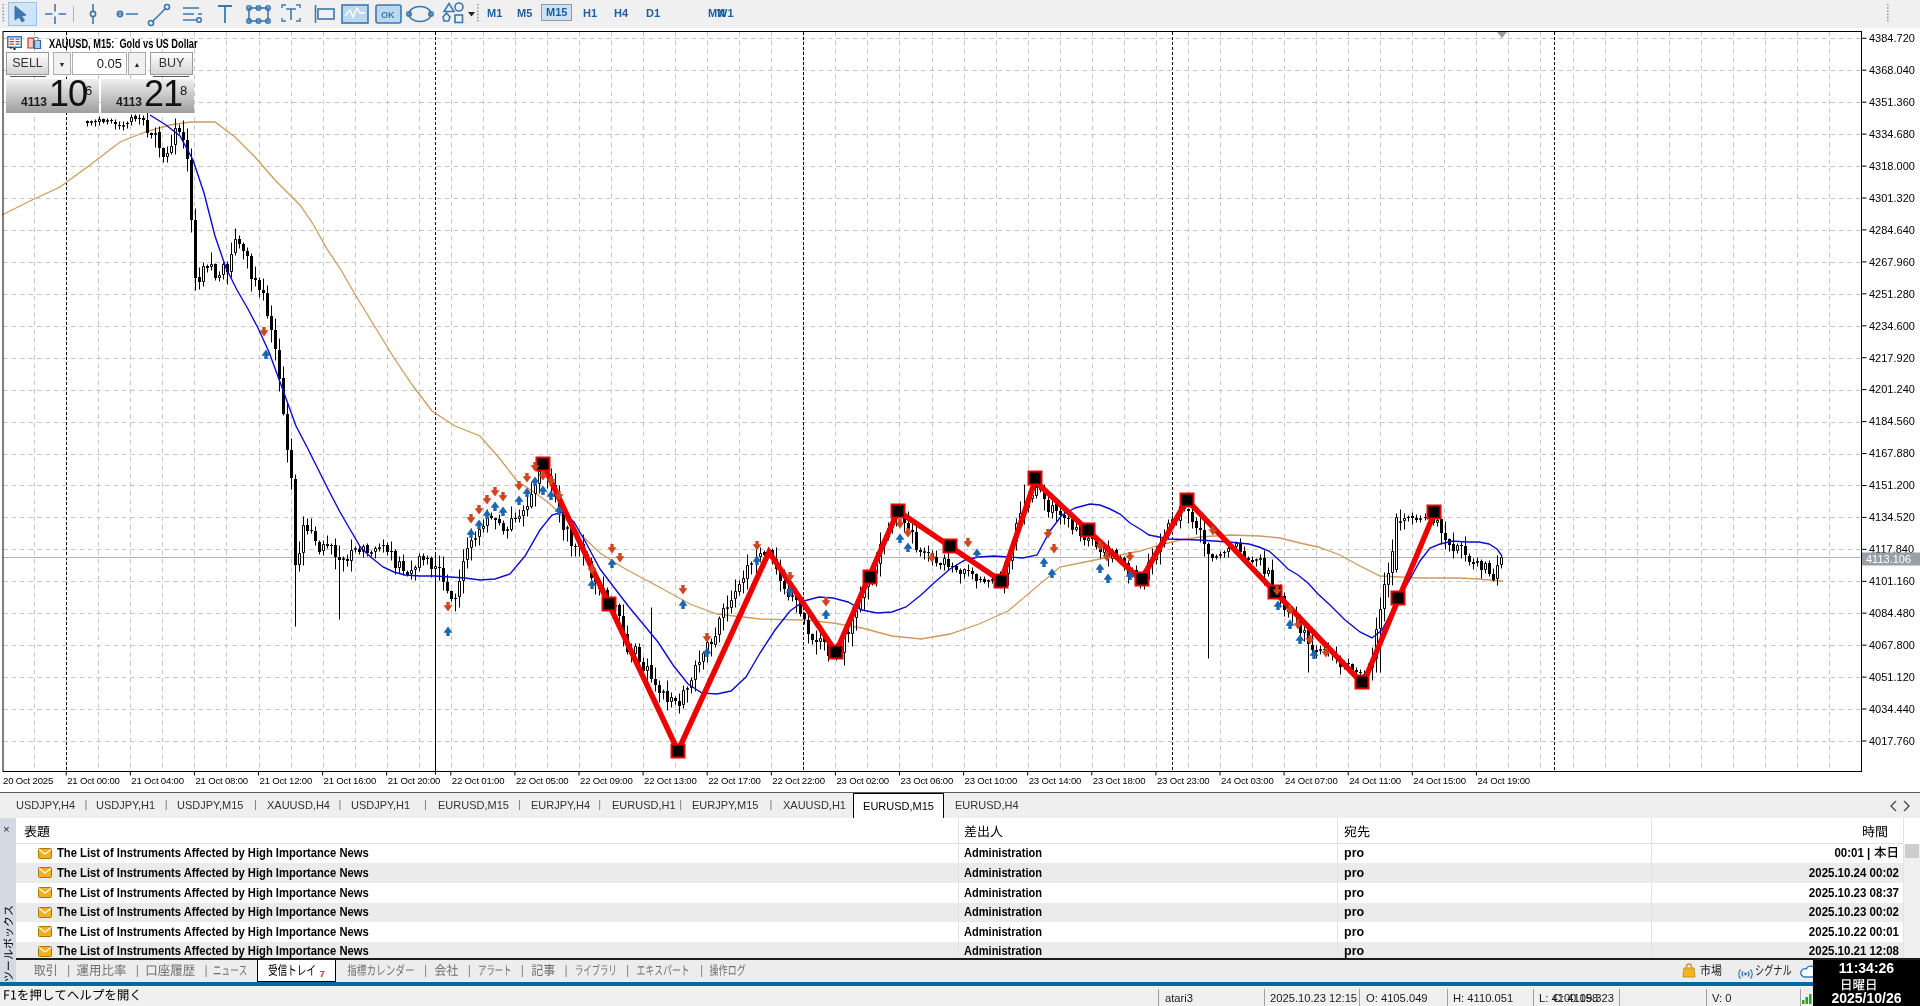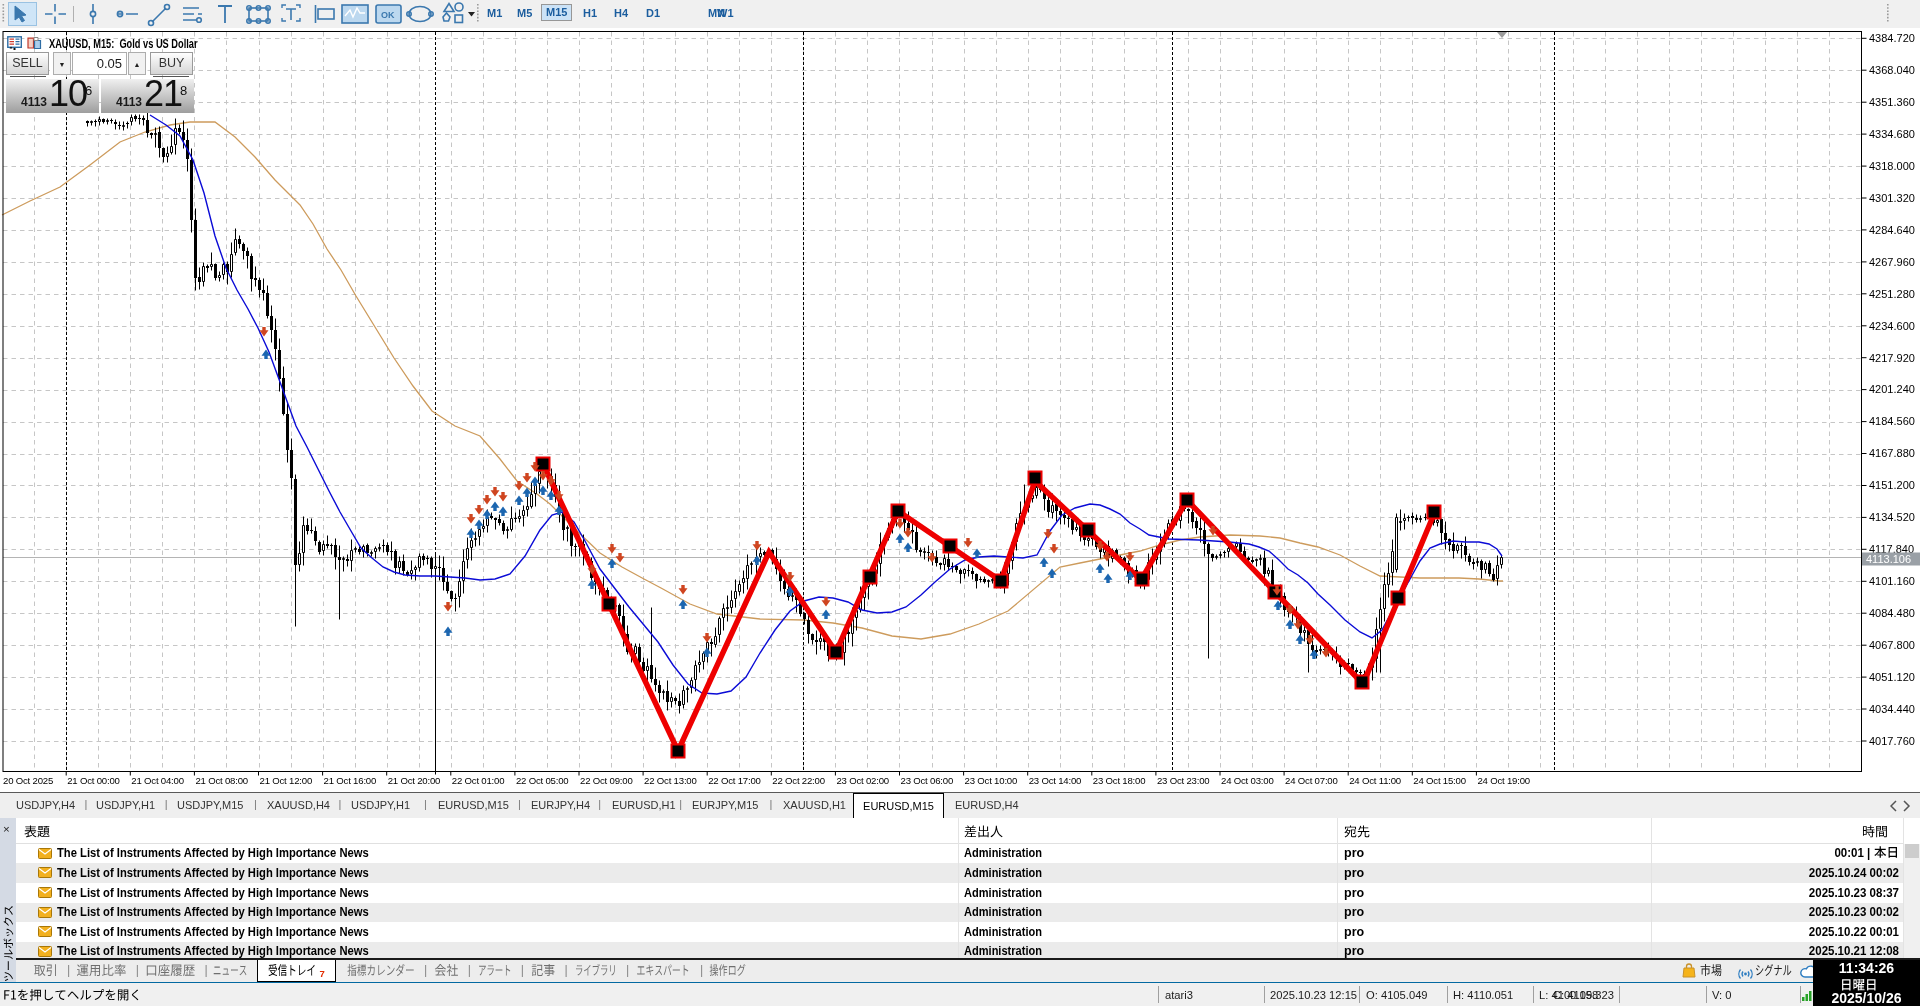--- a/index.html
+++ b/index.html
@@ -41,21 +41,21 @@
 .vline { position:absolute; top:0; width:1px; height:140px; background:#e3e3e3; }
 .sbar { position:absolute; left:1904px; top:25.8px; width:16px; height:114px; background:#f0f0f0; }
 .sthumb { position:absolute; left:1px; top:0px; width:14px; height:14px; background:#cdcdcd; }
 .btabs { position:absolute; left:16px; top:958px; width:1904px; height:24px; background:#ededed; border-top:2px solid #1a1a1a; }
 .bsep { position:absolute; top:3px; font-size:12.5px; color:#8a8a8a; }
 .btab-active { position:absolute; left:240.6px; top:0; width:79px; height:22px; background:#fff; border:1.5px solid #000; border-top:none; }
 .n7 { position:absolute; left:62px; top:8px; color:#e22c00; font-size:9.5px; font-weight:700; }
 .mkt { position:absolute; left:1666px; top:3px; }
 .sig { position:absolute; left:1721px; top:6px; }
 .cld { position:absolute; left:1784px; top:4px; }
-.sbr { position:absolute; left:0; top:982px; width:1920px; height:24px; background:#f0f0f0; border-top:1px solid #0369a1; }
+.sbr { position:absolute; left:0; top:982px; width:1920px; height:24px; background:#f0f0f0; border-top:4px solid #0369a1; }
 .sti { position:absolute; top:6px; font-size:11.2px; color:#1a1a1a; }
 .stsep { position:absolute; top:3px; width:1px; height:17px; background:#9f9f9f; }
 .clock { position:absolute; left:1813px; top:960px; width:107px; height:46px; background:#000; color:#fff; text-align:center; font-size:14px; font-weight:700; line-height:15.2px; padding-top:1px; z-index:50; }
 svg text { font-family:"Liberation Sans",sans-serif; }
 </style></head>
 <body>
 <div id="root">
 <div class="toolbar">
 <svg width="1920" height="28" style="position:absolute;left:0;top:0">
  <g stroke="#3b78ae" fill="none" stroke-width="1.6">

